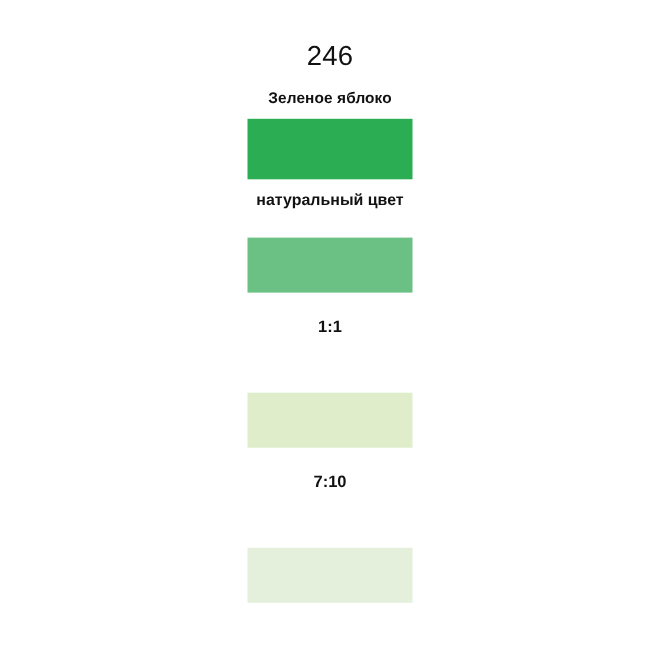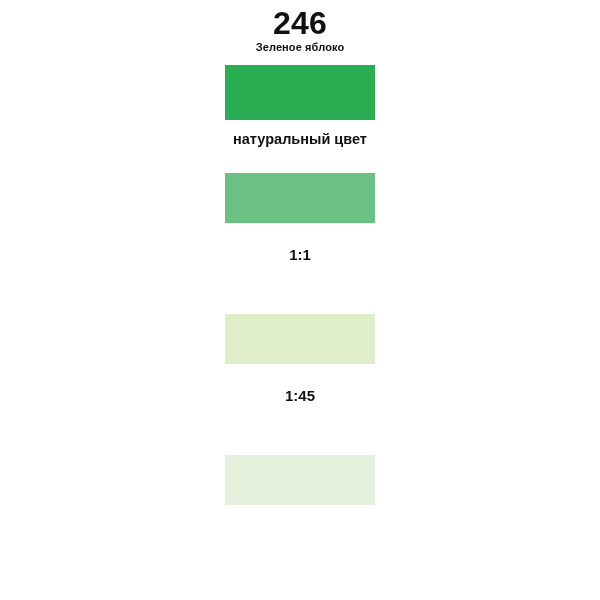--- a/index.html
+++ b/index.html
@@ -25,32 +25,33 @@
     align-items: center;
   }
 
   
   .header {
     width: 100%;
     text-align: center;
     padding-top: 7px;
   }
   .code {
-    font-size: 32px;
+    font-size: 25px;
+    font-weight: normal;
+    line-height: 1.0;
+    color: #111111;
+    letter-spacing: 0.2px;
+    margin-top: 32px;
+  }
+  .name {
+    font-size: 14px;
     font-weight: bold;
     line-height: 1.0;
     color: #111111;
-    letter-spacing: 0.2px;
-  }
-  .name {
-    font-size: 11px;
-    font-weight: bold;
-    line-height: 1.0;
-    color: #111111;
-    margin-top: 3px;
+    margin-top: 18px;
     letter-spacing: 0.1px;
   }
 
   
   .stack {
     width: 150px;
     margin-top: 12px;
     display: flex;
     flex-direction: column;
     align-items: center;
@@ -121,21 +122,21 @@
       <div class="chip-label lbl-ratio">1:1</div>
     </div>
 
     <div class="gap"></div>
 
 
     <div class="gap"></div>
 
     <div class="swatch-block">
       <div class="chip short" style="background-color: rgb(223, 237, 203);"></div>
-      <div class="chip-label lbl-ratio">1:45</div>
+      <div class="chip-label lbl-ratio">7:10</div>
     </div>
 
     <div class="gap"></div>
 
 
     <div class="gap"></div>
 
     <div class="swatch-block">
       <div class="chip short" style="background-color: rgb(228, 239, 220);"></div>
 

